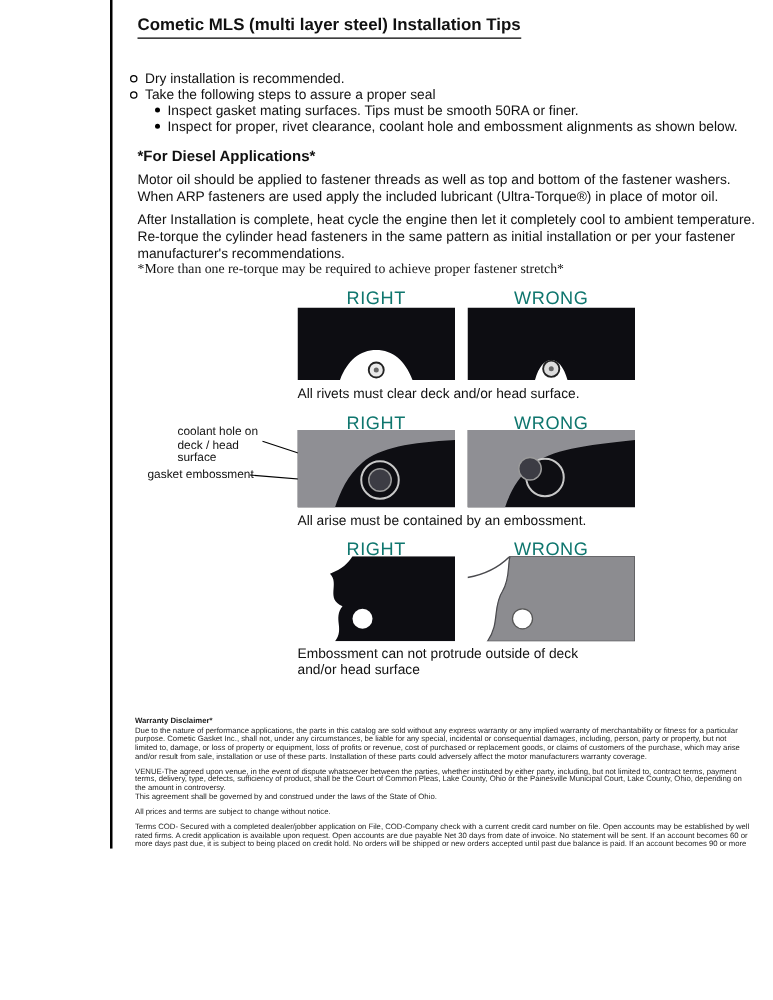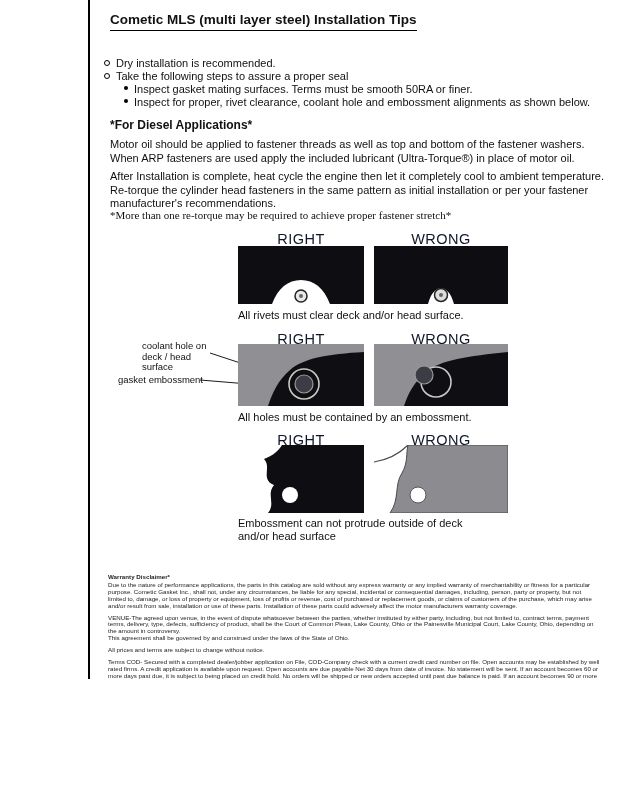--- a/index.html
+++ b/index.html
@@ -21,21 +21,21 @@
 
   .brow{position:absolute;left:104px;display:flex;gap:6px;align-items:flex-start;font-size:11px;line-height:12px;}
   .brow.sub{left:124px;}
   .o-bullet{flex:0 0 auto;width:4px;height:4px;border:1px solid #000;border-radius:50%;margin-top:3px;}
   .f-bullet{flex:0 0 auto;width:4px;height:4px;background:#000;border-radius:50%;margin-top:3px;}
 
   .h2{position:absolute;left:110px;top:118px;font-size:12px;font-weight:bold;}
   .para{position:absolute;left:110px;width:500px;font-size:11px;line-height:13.5px;}
   .p1{top:138px;} .p2{top:170px;} .note{top:209px;font-family:Liberation Serif, serif;}
 
-  .fig-label{position:absolute;font-size:14.5px;letter-spacing:.5px;text-align:center;color:#0f172a;}
+  .fig-label{position:absolute;font-size:14.5px;letter-spacing:.5px;text-align:center;color:#0f766e;}
   .fig{position:absolute;}
   .fig svg{display:block;}
   .fig-cap{position:absolute;font-size:11px;line-height:12.5px;}
 
   .callout{position:absolute;font-size:9.5px;line-height:10.5px;color:#111;}
   .callout-lines{position:absolute;left:120px;top:335px;pointer-events:none;}
 
   .legal{position:absolute;left:108px;top:574px;width:492px;font-size:6.2px;line-height:6.9px;color:#1c1c1c;}
   .legal p{margin:0 0 5px 0;}
   .legal p.tight{margin-bottom:0;}
@@ -54,21 +54,21 @@
   <div class="brow" style="top:57px">
     <span class="o-bullet"></span>
     <span>Dry installation is recommended.</span>
   </div>
   <div class="brow" style="top:70px">
     <span class="o-bullet"></span>
     <span>Take the following steps to assure a proper seal</span>
   </div>
   <div class="brow sub" style="top:83px">
     <span class="f-bullet"></span>
-    <span>Inspect gasket mating surfaces.  Terms must be smooth 50RA or finer.</span>
+    <span>Inspect gasket mating surfaces.  Tips must be smooth 50RA or finer.</span>
   </div>
   <div class="brow sub" style="top:96px">
     <span class="f-bullet"></span>
     <span>Inspect for proper, rivet clearance, coolant hole and embossment alignments as shown below.</span>
   </div>
 
   <div class="h2">*For Diesel Applications*</div>
   <div class="para p1">Motor oil should be applied to fastener threads as well as top and bottom of the fastener washers. When ARP fasteners are used apply the included lubricant (Ultra-Torque®) in place of motor oil.</div>
   <div class="para p2">After Installation is complete, heat cycle the engine then let it completely cool to ambient temperature. Re-torque the cylinder head fasteners in the same pattern as initial installation or per your fastener manufacturer's recommendations.</div>
   <div class="para note">*More than one re-torque may be required to achieve proper fastener stretch*</div>
@@ -111,21 +111,21 @@
     </svg>
   </div>
   <div class="fig" style="left:374px;top:344px">
     <svg width="134" height="62" viewBox="0 0 134 62">
       <rect width="134" height="62" fill="#0e0e13"></rect>
       <path d="M0,0 H134 V8 C94,12 66,16 52,28 C40,38 34,50 30,62 H0 Z" fill="#8f8f94"></path>
       <circle cx="62" cy="38" r="15" fill="none" stroke="#c9c9c9" stroke-width="1.6"></circle>
       <circle cx="50" cy="31" r="9" fill="#3c3c44" stroke="#9a9a9a" stroke-width="1.2"></circle>
     </svg>
   </div>
-  <div class="fig-cap" style="left:238px;top:411px">All holes must be contained by an embossment.</div>
+  <div class="fig-cap" style="left:238px;top:411px">All arise must be contained by an embossment.</div>
 
   <div class="fig-label" style="left:238px;width:126px;top:432px">RIGHT</div>
   <div class="fig-label" style="left:374px;width:134px;top:432px">WRONG</div>
 
   <div class="fig" style="left:238px;top:445px">
     <svg width="126" height="68" viewBox="0 0 126 68">
       <path d="M44,0 H126 V68 H30 C38,58 28,50 36,40 C22,34 34,22 26,14 C36,10 40,6 44,0 Z" fill="#0d0d12"></path>
       <circle cx="52" cy="50" r="8" fill="#ffffff"></circle>
     </svg>
   </div>

